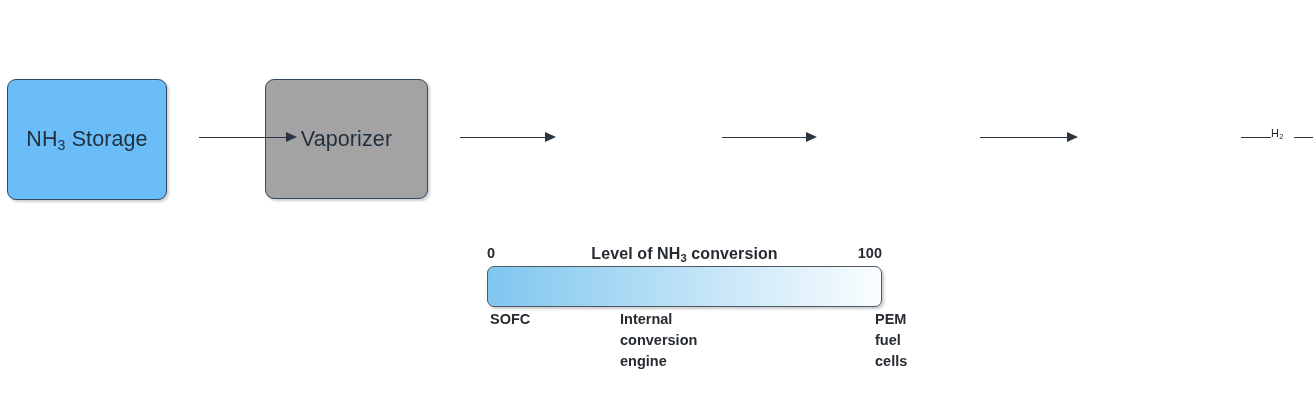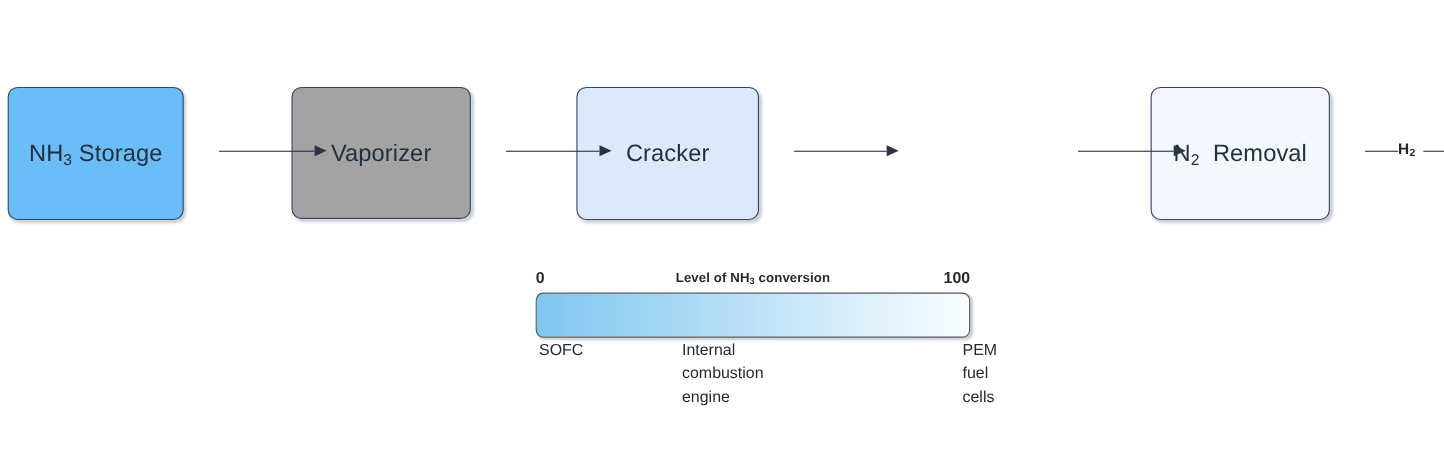--- a/index.html
+++ b/index.html
@@ -63,22 +63,22 @@
     width: 0; height: 0;
     margin-top: -5.5px;
     border-top: 5.5px solid transparent;
     border-bottom: 5.5px solid transparent;
     border-left: 11px solid #2b3441;
   }
   .h2-label {
     position: absolute;
     top: 137px;
     margin-top: -10px;
-    font-size: 14px;
-    font-weight: bold;
+    font-size: 11px;
+    font-weight: normal;
     color: #1d2430;
     letter-spacing: 0.2px;
   }
   .h2-label sub {
     font-size: 0.68em;
     vertical-align: baseline;
     position: relative;
     bottom: -0.25em;
   }
 
@@ -94,21 +94,21 @@
     border: 1.8px solid #53585e;
     border-radius: 7px;
     box-shadow: 2px 2px 2.5px rgba(80, 90, 105, 0.32);
   }
   .legend-title {
     position: absolute;
     top: 245px;
     left: 455px;
     width: 395px;
     text-align: center;
-    font-size: 12px;
+    font-size: 16px;
     font-weight: bold;
     color: #262b31;
     letter-spacing: 0.1px;
   }
   .legend-title sub {
     font-size: 0.7em;
     vertical-align: baseline;
     position: relative;
     bottom: -0.25em;
   }
@@ -119,21 +119,21 @@
     font-weight: bold;
     color: #262b31;
   }
   .tick-min { left: 455px; }
   .tick-max { left: 850px; transform: translateX(-100%); text-align: right; }
 
   .legend-note {
     position: absolute;
     top: 309px;
     font-size: 14.5px;
-    font-weight: normal;
+    font-weight: bold;
     line-height: 1.46;
     color: #262b31;
     white-space: pre-line;
   }
   .note-left   { left: 458px; }
   .note-middle { left: 588px; }
   .note-right  { left: 843px; }
 </style>
 </head>
 <body style="background: rgb(255, 255, 255);">
@@ -141,28 +141,22 @@
 <div id="diagram-canvas">
 
   <div class="proc-box" id="box-0" style="left: 7px; top: 79px; width: 160px; height: 121px; background: rgb(107, 189, 247); border-color: rgb(54, 72, 94);">
     <span class="lbl">NH<sub>3</sub> Storage</span>
   </div>
 
   <div class="proc-box" id="box-1" style="left: 265px; top: 79px; width: 163px; height: 120px; background: #a3a3a3; border-color: rgb(54, 72, 94);">
     <span class="lbl">Vaporizer</span>
   </div>
 
-  <div class="proc-box" id="box-2" style="left: 524px; top: 79px; width: 166px; height: 121px; background: rgb(220, 233, 250); border-color: rgb(54, 72, 94);">
-    <span class="lbl">Cracker</span>
-  </div>
 
 
-  <div class="proc-box" id="box-4" style="left: 1046px; top: 79px; width: 163px; height: 121px; background: rgb(244, 248, 253); border-color: rgb(54, 72, 94);">
-    <span class="lbl">N<sub>2</sub>&nbsp; Removal</span>
-  </div>
 
   <div class="connector" id="conn-0">
     <div class="conn-line" style="left: 167px; width: 87px;"></div>
     <div class="conn-head" style="left: 254px;"></div>
   </div>
   <div class="connector" id="conn-1">
     <div class="conn-line" style="left: 428px; width: 85px;"></div>
     <div class="conn-head" style="left: 513px;"></div>
   </div>
   <div class="connector" id="conn-2">
@@ -183,20 +177,20 @@
 
   <div id="legend">
     <div class="legend-tick tick-min">0</div>
     <div class="legend-title">Level of NH<sub>3</sub> conversion</div>
     <div class="legend-tick tick-max">100</div>
 
     <div class="legend-bar" style="left: 455px; top: 266px; width: 395px; height: 41px; background: linear-gradient(to right, rgb(127, 198, 239) 0%, rgb(250, 253, 255) 100%);"></div>
 
     <div class="legend-note note-left">SOFC</div>
     <div class="legend-note note-middle">Internal
-combustion
+conversion
 engine</div>
     <div class="legend-note note-right">PEM
 fuel
 cells</div>
   </div>
 
 </div>
 
 </body></html>

